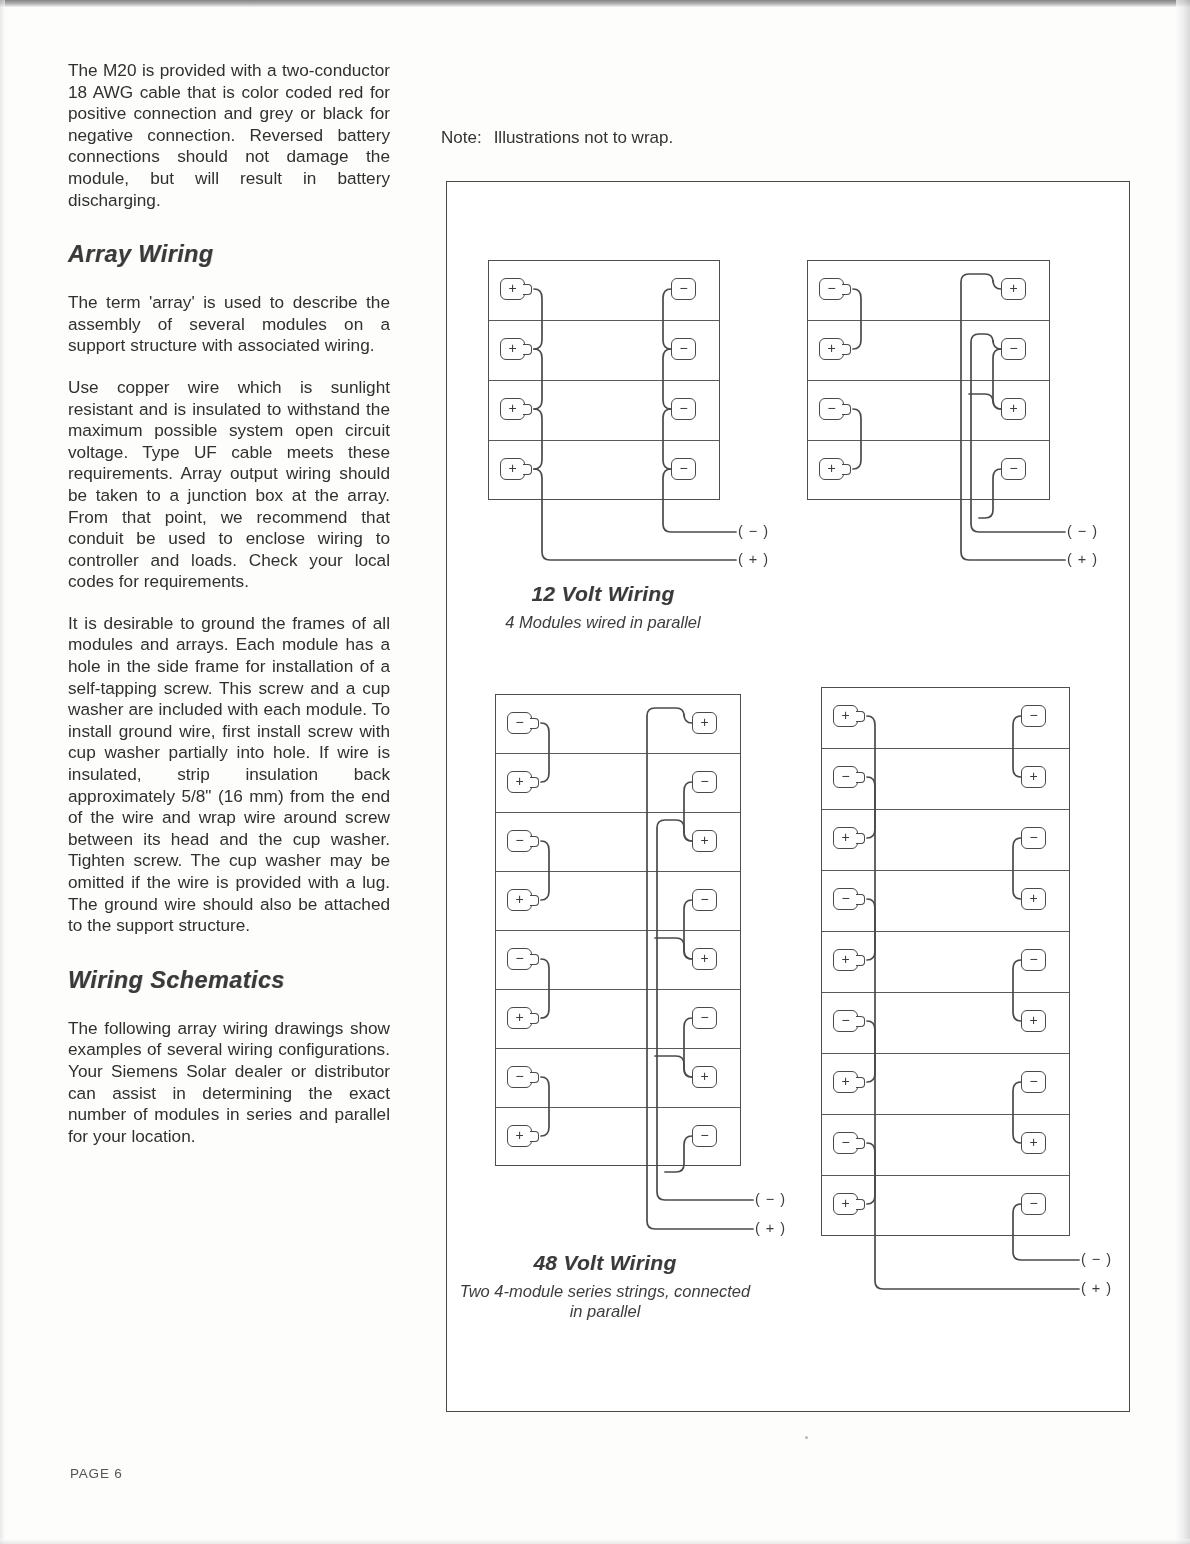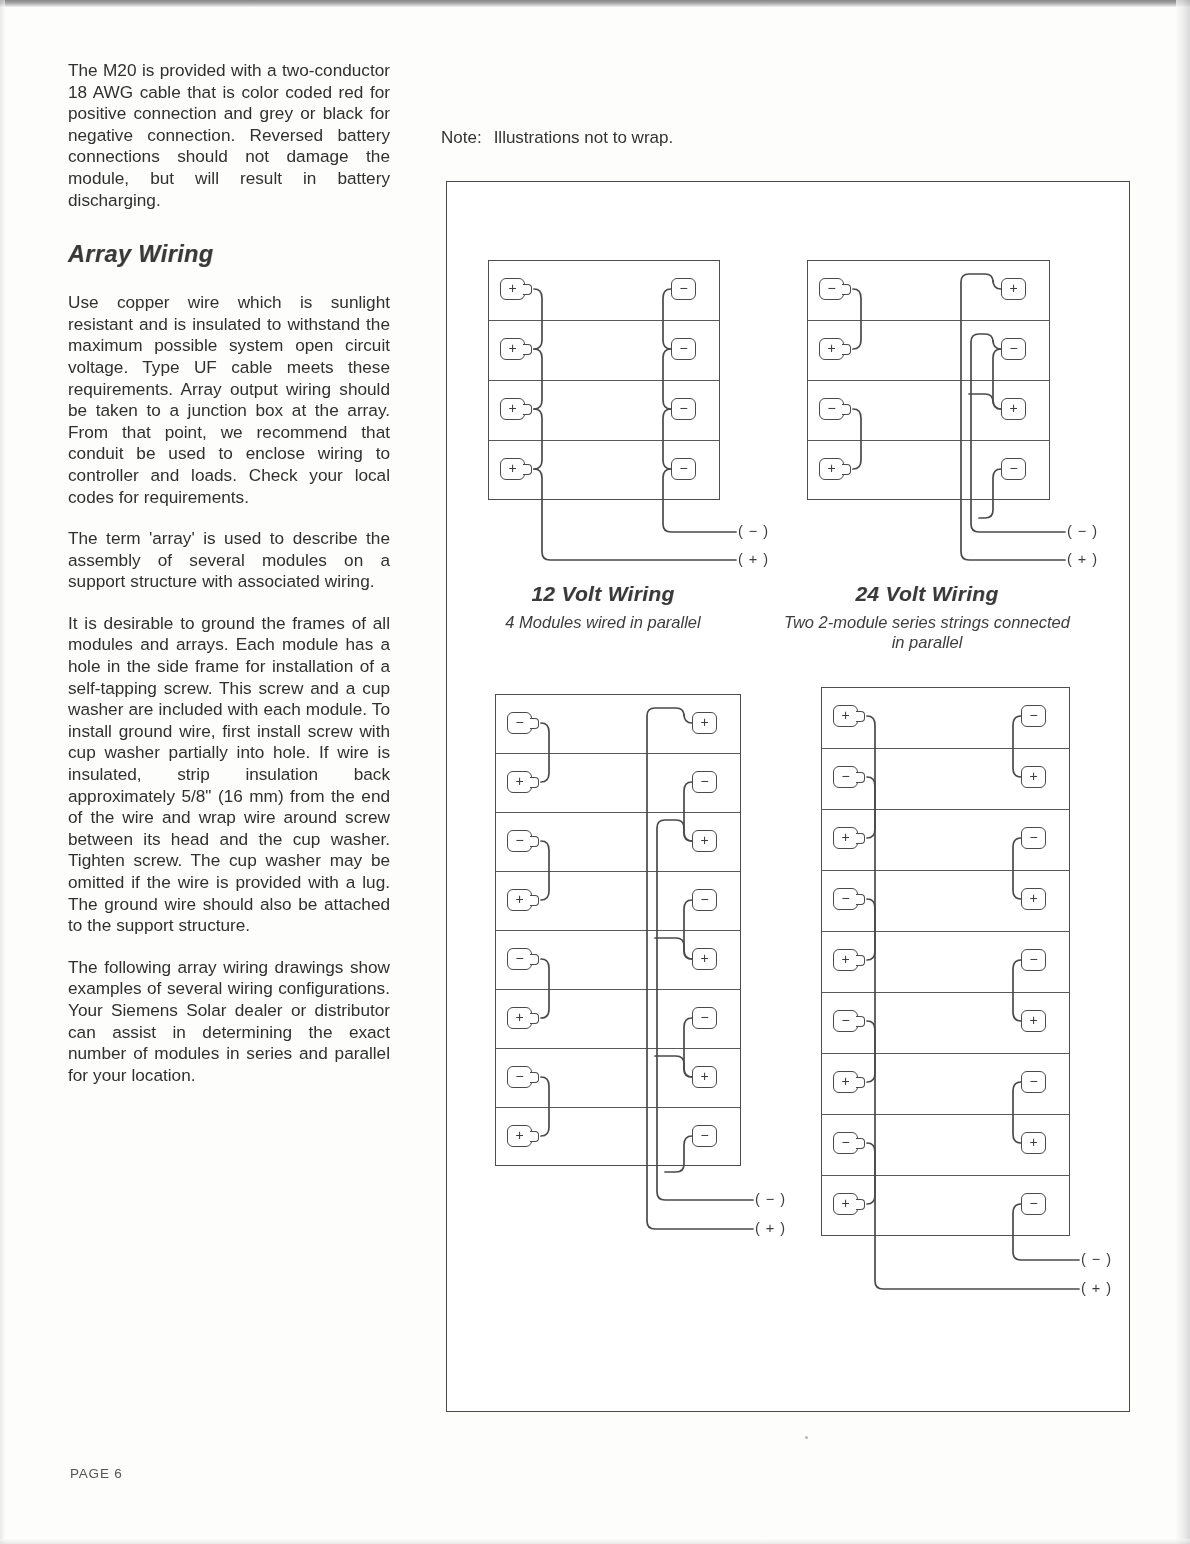--- a/index.html
+++ b/index.html
@@ -141,25 +141,26 @@
 <div class="speck" style="left:1073px;top:364px;width:5px;height:5px;"></div>
 <div class="speck" style="left:615px;top:619px;width:3px;height:3px;"></div>
 <div class="speck" style="left:805px;top:1436px;width:3px;height:3px;"></div>
 
 <div id="text-column">
 
 
   <p class="body-par">The M20 is provided with a two-conductor 18 AWG cable that is color coded red for positive connection and grey or black for negative connection.  Reversed battery connections should not damage the module, but will result in battery discharging.</p>
 
   <h2 class="section-heading sub-heading">Array Wiring</h2>
+  <p class="body-par">The term 'array' is used to describe the assembly of several modules on a support structure with associated wiring.</p>
   <p class="body-par">Use copper wire which is sunlight resistant and is insulated to withstand the maximum possible system open circuit voltage.  Type UF cable meets these requirements.  Array output wiring should be taken to a junction box at the array.  From that point, we recommend that conduit be used to enclose wiring to controller and loads.  Check your local codes for requirements.</p>
-  <p class="body-par">The term 'array' is used to describe the assembly of several modules on a support structure with associated wiring.</p>
 
   <p class="body-par">It is desirable to ground the frames of all modules and arrays.  Each module has a hole in the side frame for installation of a self-tapping screw.  This screw and a cup washer are included with each module.  To install ground wire, first install screw with cup washer partially into hole.  If wire is insulated, strip insulation back approximately 5/8" (16 mm) from the end of the wire and wrap wire around screw between its head and the cup washer.  Tighten screw.  The cup washer may be omitted if the wire is provided with a lug.  The ground wire should also be attached to the support structure.</p>
 
+  <h2 class="section-heading sub-heading">Wiring Schematics</h2>
   <p class="body-par">The following array wiring drawings show examples of several wiring configurations.  Your Siemens Solar dealer or distributor can assist in determining the exact number of modules in series and parallel for your location.</p>
 </div>
 
 <div id="page-footer">PAGE 6</div>
 
 <div id="note-line">
   <span class="note-label">Note:</span><span>Illustrations not to wrap.</span>
 </div>
 
 <div id="diagram-panel">
@@ -278,24 +279,20 @@
       <path class="wire" d="M194,149 q-8,0 -8,-9 L186,142 q0,-8 -8,-8 L162,134"></path>
 
       <path class="wire" d="M194,89 q-8,0 -8,-9 L186,82 q0,-8 -8,-8 L172,74 q-8,0 -8,8 L164,264 q0,8 8,8 L258,272"></path>
 
       <path class="wire" d="M194,209 q-8,0 -8,9 L186,250 q0,8 -8,8 L172,258"></path>
     </svg>
 
     <div class="lead-label" style="left:260px;top:263px;">( − )</div>
     <div class="lead-label" style="left:260px;top:291px;">( + )</div>
 
-    <div class="caption" style="top:322px;left:-30px;width:300px;">
-      <div class="caption-title">24 Volt Wiring</div>
-      <div class="caption-sub">Two 2-module series strings connected in parallel</div>
-    </div>
   </div>
 
   <div class="schematic" style="left:48px;top:512px;width:260px;height:600px;">
 
     <div class="array-frame" style="width:246px;height:472px;">
       <div class="module-row" style="top:0px;height:59px;"></div>
       <div class="module-row" style="top:59px;height:59px;"></div>
       <div class="module-row" style="top:118px;height:59px;"></div>
       <div class="module-row" style="top:177px;height:59px;"></div>
       <div class="module-row" style="top:236px;height:59px;"></div>
@@ -382,20 +379,24 @@
       <path class="wire" d="M197,265 q-8,0 -8,-8 L189,252 q0,-8 -8,-8 L160,244"></path>
 
       <path class="wire" d="M197,383 q-8,0 -8,-8 L189,370 q0,-8 -8,-8 L160,362"></path>
 
       <path class="wire" d="M197,442 q-8,0 -8,9 L189,470 q0,8 -8,8 L170,478"></path>
     </svg>
 
     <div class="lead-label" style="left:260px;top:497px;">( − )</div>
     <div class="lead-label" style="left:260px;top:526px;">( + )</div>
 
+    <div class="caption" style="top:557px;left:-40px;width:300px;">
+      <div class="caption-title">48 Volt Wiring</div>
+      <div class="caption-sub">Two 4-module series strings, connected in parallel</div>
+    </div>
   </div>
 
   <div class="schematic" style="left:374px;top:505px;width:270px;height:640px;">
 
     <div class="array-frame" style="width:249px;height:549px;">
       <div class="module-row" style="top:0px;height:61px;"></div>
       <div class="module-row" style="top:61px;height:61px;"></div>
       <div class="module-row" style="top:122px;height:61px;"></div>
       <div class="module-row" style="top:183px;height:61px;"></div>
       <div class="module-row" style="top:244px;height:61px;"></div>

